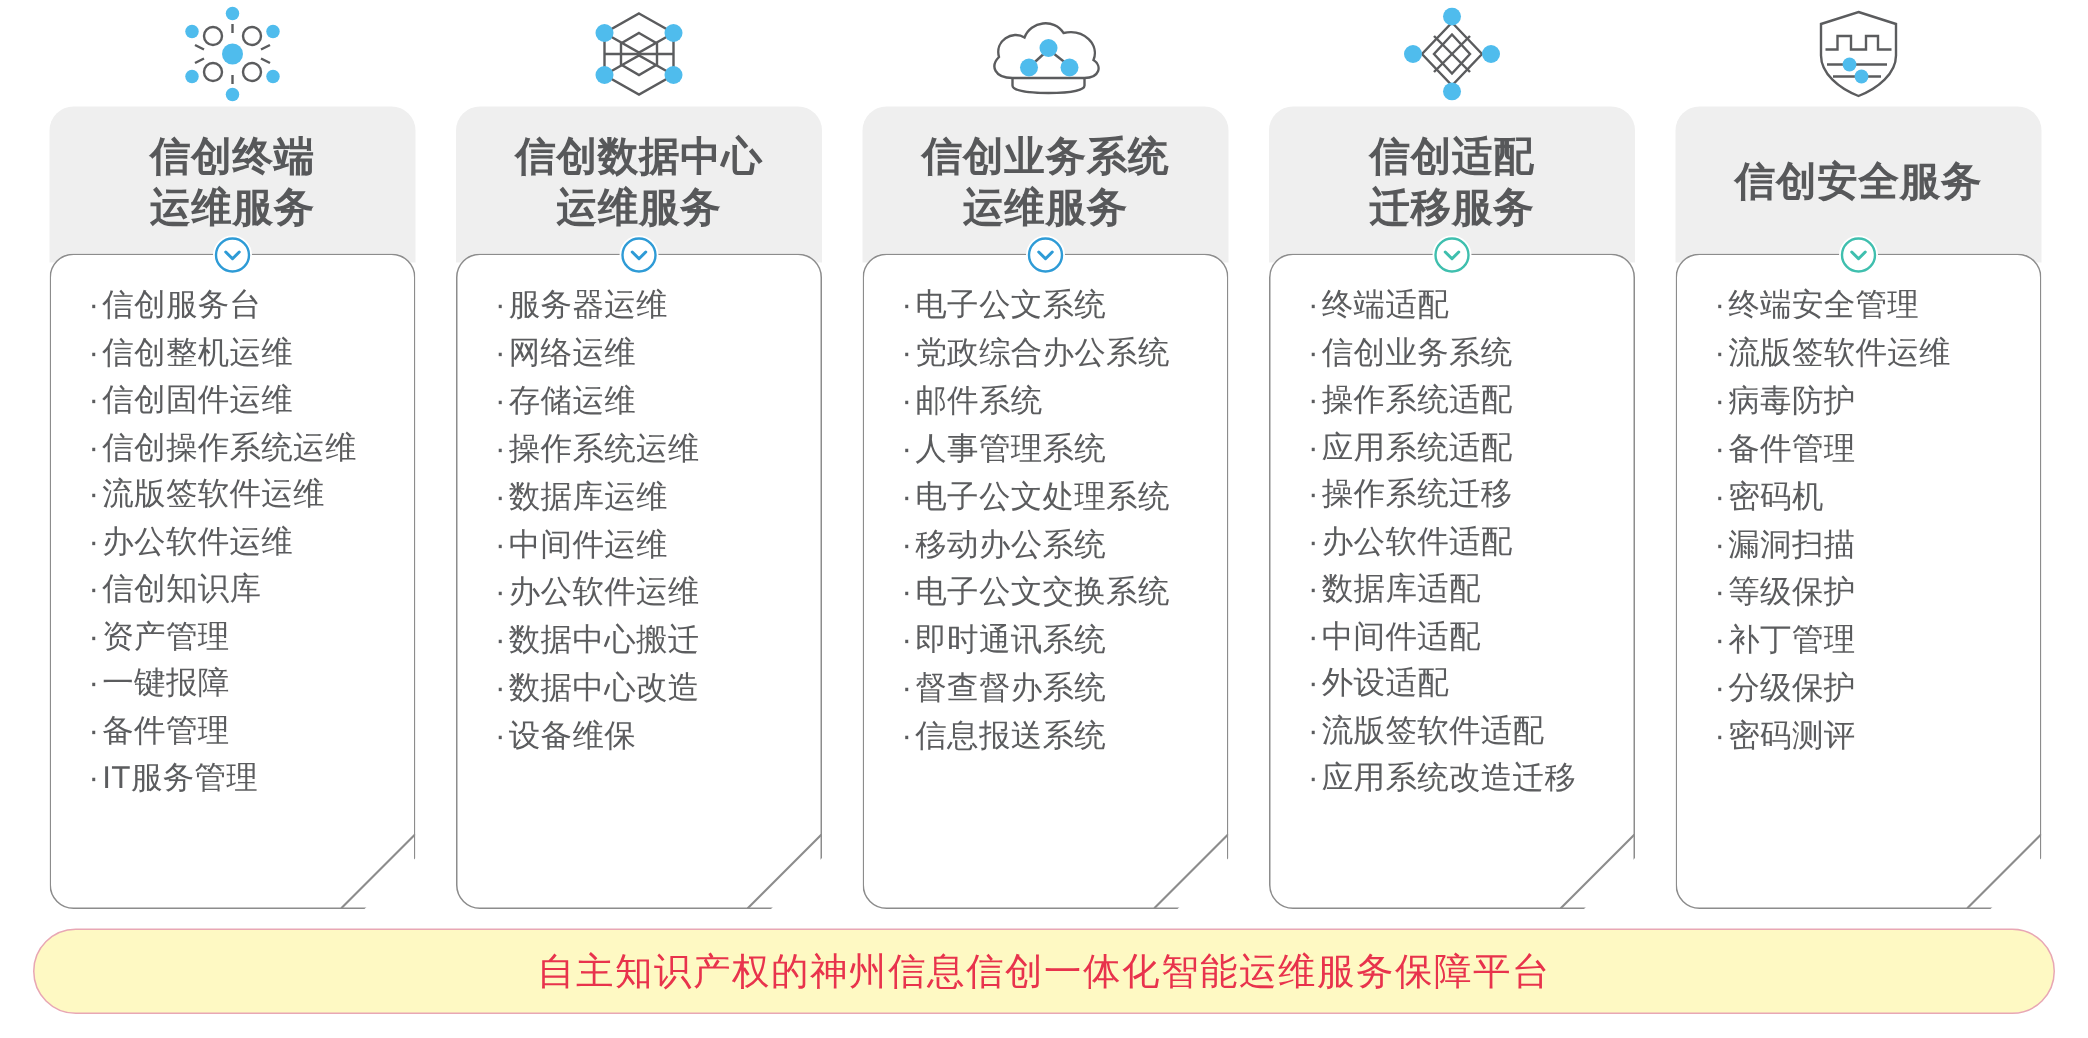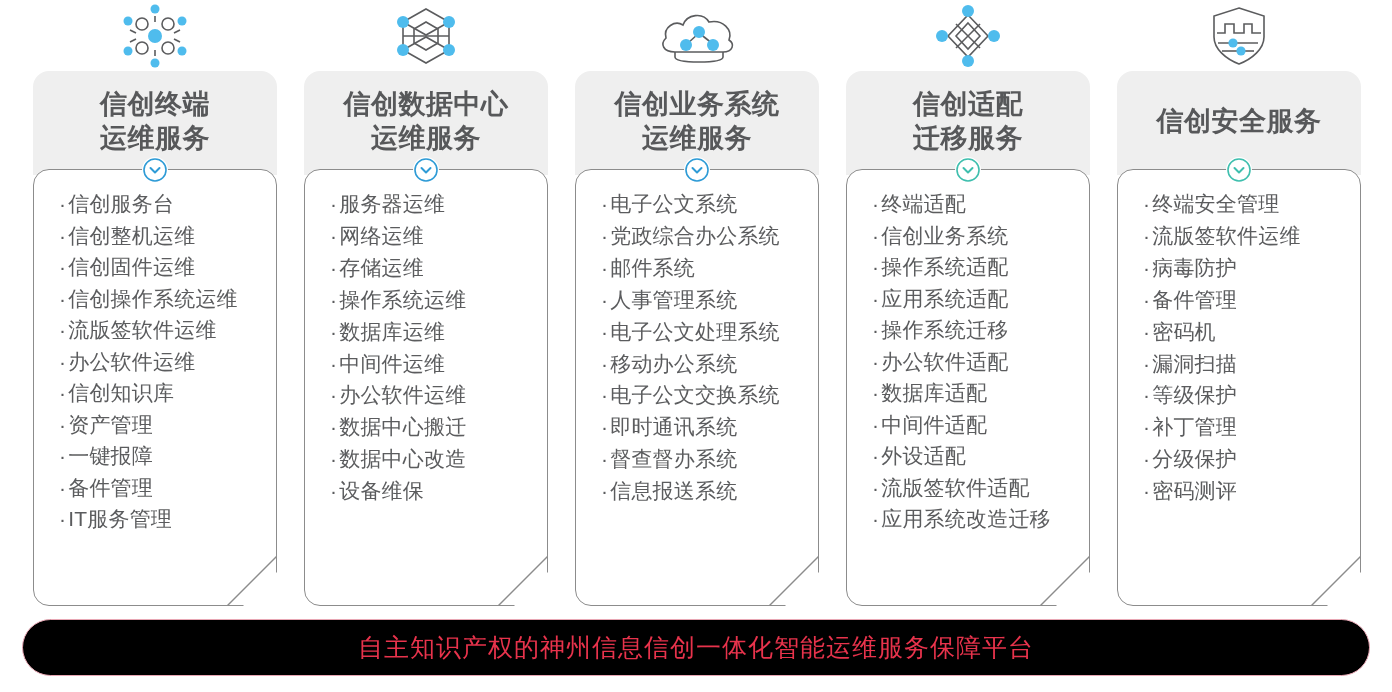--- a/index.html
+++ b/index.html
@@ -144,21 +144,21 @@
   
   .column.dense .list-item { line-height: 1.50; }
 
   
   .banner {
     position: absolute;
     left: 22px;
     top: 619px;
     width: 1348px;
     height: 57px;
-    background: #000000;
+    background: #fef9c3;
     border: 1px solid #e8a7b4;
     border-radius: 29px;
     box-sizing: border-box;
     display: flex;
     align-items: center;
     justify-content: center;
   }
   .banner-text {
     font-size: 25px;
     color: #e8334c;

